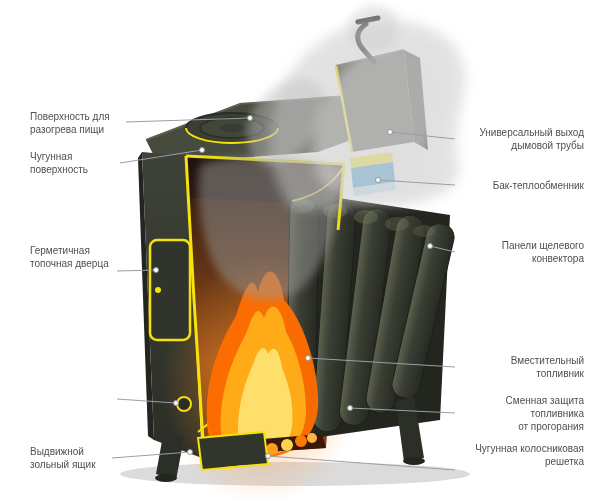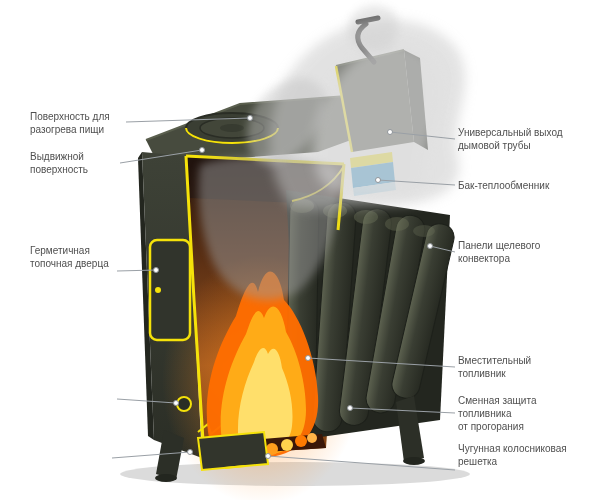--- a/index.html
+++ b/index.html
@@ -6,21 +6,21 @@
   #stage{
     position:relative;width:600px;height:500px;background:#ffffff;
     font-family:"Liberation Sans", sans-serif;overflow:hidden;padding-left:20px;
   }
   #art{position:absolute;left:0;top:0;width:600px;height:500px;}
   .callout{
     position:absolute;font-size:10px;line-height:13px;color:#4f4f4f;
     white-space:pre-line;
   }
   .callout.left{left:30px;width:104px;text-align:left;}
-  .callout.right{left:458px;width:126px;text-align:left;}
+  .callout.right{left:458px;width:126px;text-align:right;}
 </style>
 </head>
 <body>
 
 <div id="stage">
 
   <svg id="art" viewBox="0 0 600 500" xmlns="http://www.w3.org/2000/svg">
     <defs>
       <linearGradient id="frontGrad" x1="0" y1="0" x2="0" y2="1">
         <stop offset="0" stop-color="#3e4237"></stop>
@@ -178,24 +178,26 @@
       <circle cx="378" cy="180" r="2.5"></circle>
         <circle cx="430" cy="246" r="2.5"></circle>
       <circle cx="308" cy="358" r="2.5"></circle>
         <circle cx="350" cy="408" r="2.5"></circle>
       <circle cx="268" cy="456" r="2.5"></circle>
     </g>
   </svg>
 
   <div class="callout left" style="top:110px">Поверхность для
 разогрева пищи</div>
-  <div class="callout left" style="top:150px">Выдвижной
+  <div class="callout left" style="top:150px">Чугунная
 поверхность</div>
   <div class="callout left" style="top:244px">Герметичная
 топочная дверца</div>
+  <div class="callout left" style="top:445px">Выдвижной
+зольный ящик</div>
 
   <div class="callout right" style="top:126px">Универсальный выход
 дымовой трубы</div>
   <div class="callout right" style="top:179px">Бак-теплообменник</div>
   <div class="callout right" style="top:239px">Панели щелевого
 конвектора</div>
   <div class="callout right" style="top:394px">Сменная защита
 топливника
 от прогорания</div>
   <div class="callout right" style="top:354px">Вместительный

